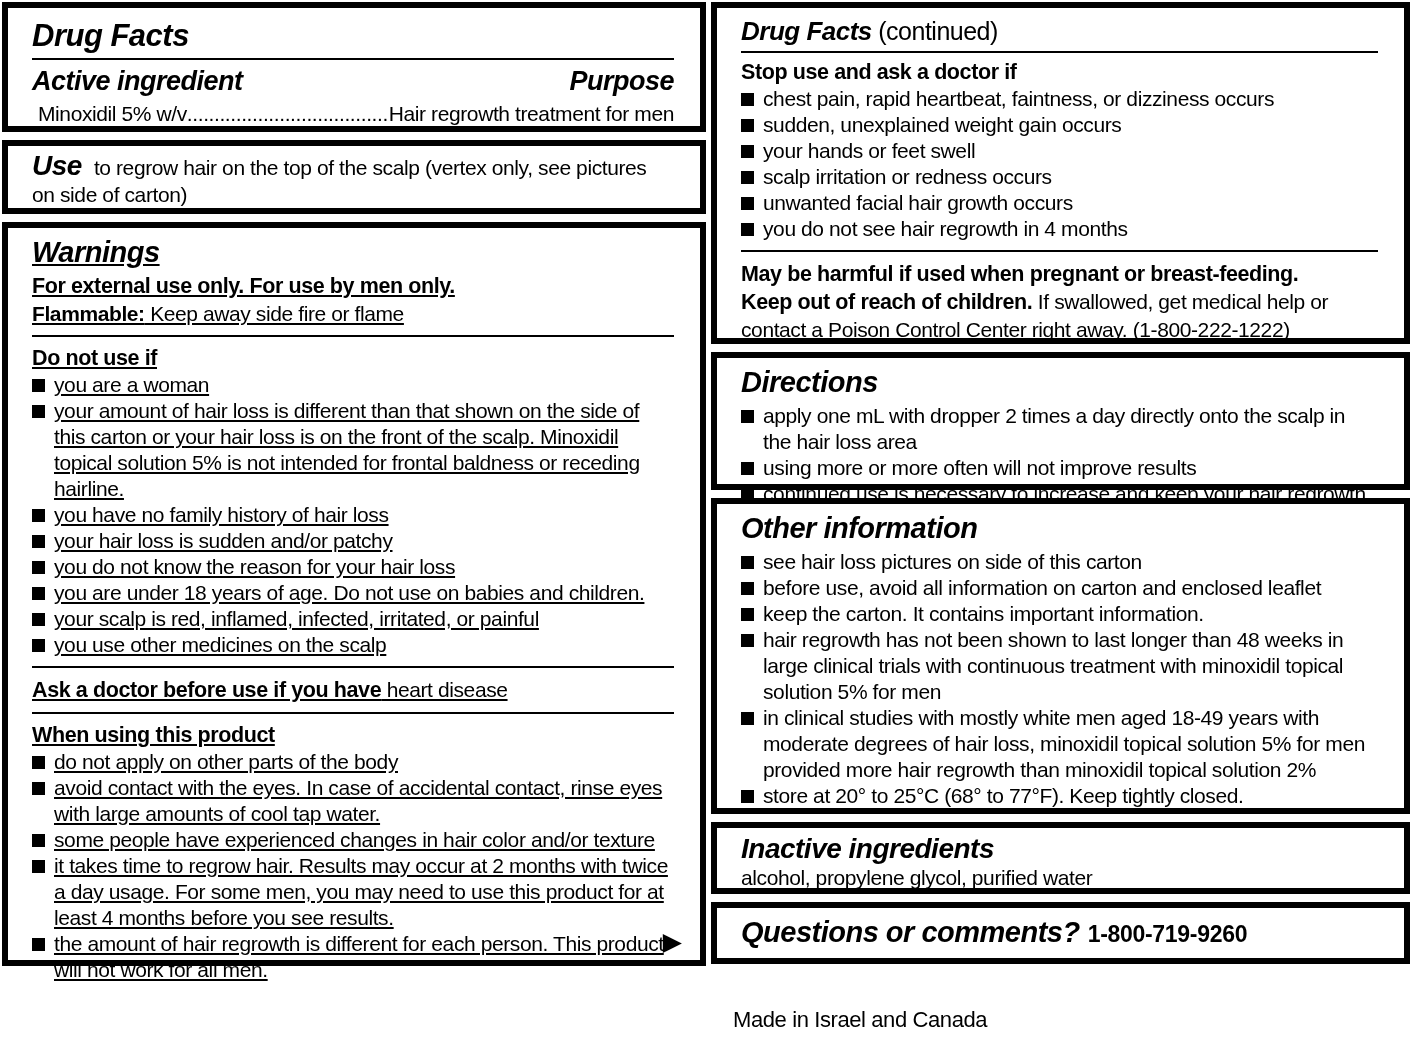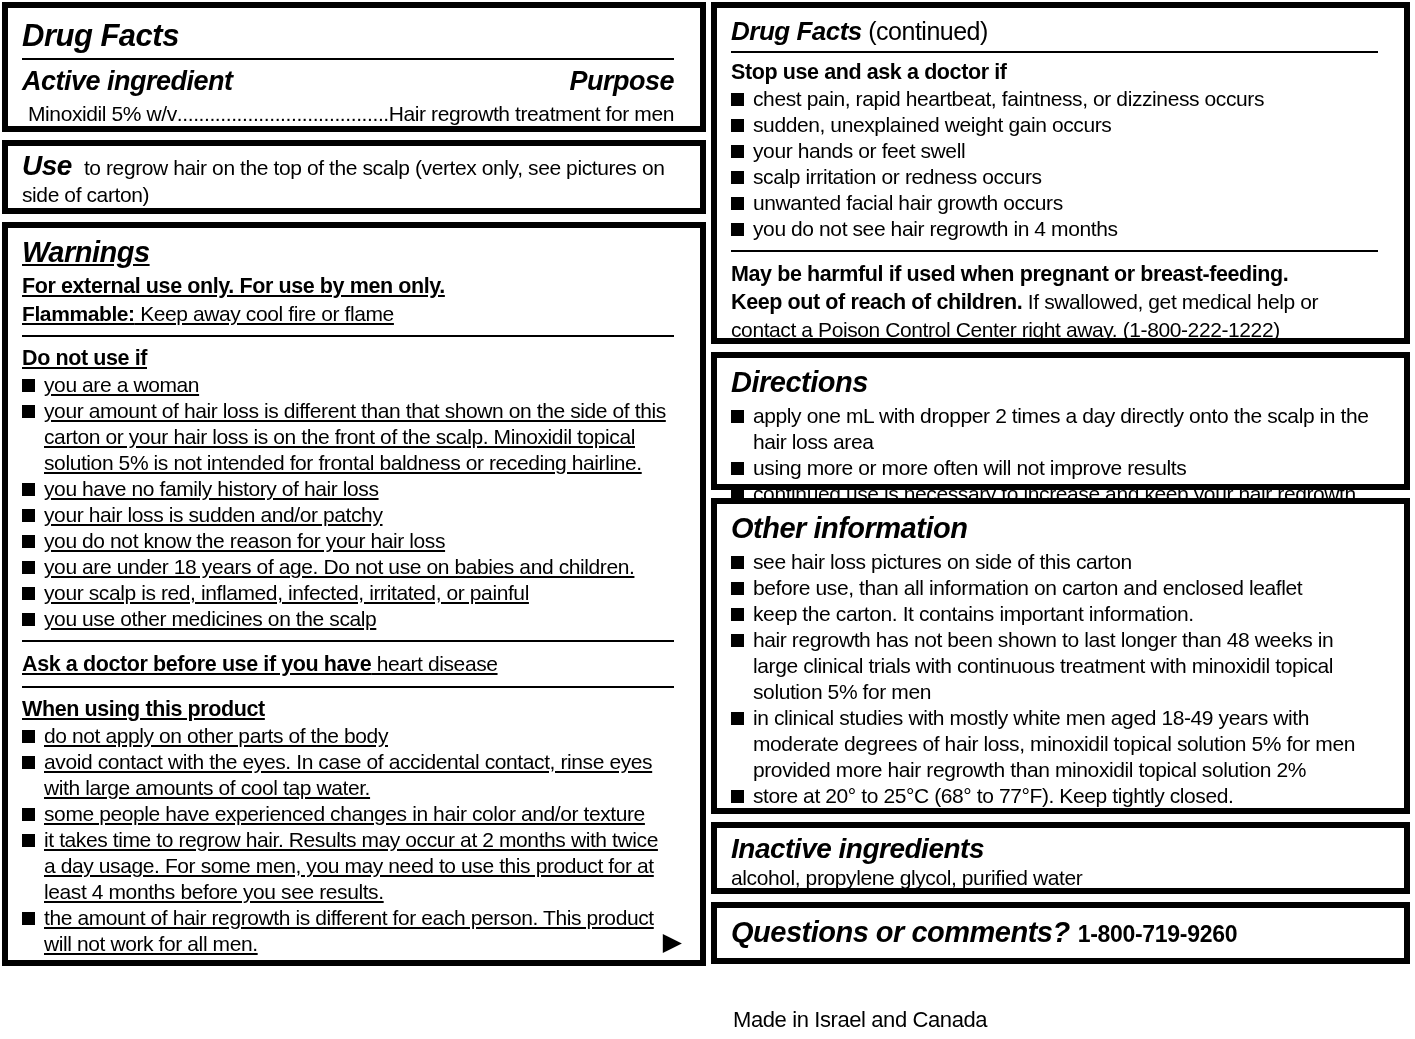--- a/index.html
+++ b/index.html
@@ -12,21 +12,21 @@
     overflow:hidden;
   }
   .cols { display:flex; gap:5px; padding:2px; }
   .col { display:flex; flex-direction:column; gap:8px; }
   .col-left  { width:704px; }
   .col-right { width:699px; }
   .box {
     box-sizing:border-box;
     border:6px solid #000;
     background:#fff;
-    padding:6px 26px 8px 14px;
+    padding:6px 26px 8px 24px;
   }
   .hr { height:2px; background:#000; margin:8px 0; }
   .hr-title { height:2px; background:#000; margin:4px 0 6px 0; }
 
   
   .facts-title { font-size:31px; font-weight:bold; font-style:italic; letter-spacing:-0.5px; padding-top:4px; }
   .facts-title-sm { font-size:26px; font-weight:bold; font-style:italic; letter-spacing:-0.5px; display:inline; }
   .title-suffix { font-size:25px; font-weight:normal; font-style:normal; letter-spacing:-0.5px; }
   .sec-title { font-size:29px; font-weight:bold; font-style:italic; letter-spacing:-0.5px; margin:2px 0 4px 0; }
   .body-txt { font-size:21px; line-height:26px; letter-spacing:-0.4px; }
@@ -90,21 +90,21 @@
       <div class="box" style="height:74px;">
         <div class="body-txt" style="line-height:27px;">
           <span class="use-label">Use</span><span>to regrow hair on the top of the scalp (vertex only, see pictures on side of carton)</span>
         </div>
       </div>
 
       <div class="box warnings-box" style="height:744px;text-decoration:underline;">
         <div class="sec-title">Warnings</div>
         <div class="subhead">For external use only. For use by men only.</div>
         <div class="body-txt" style="line-height:27px;">
-          <span class="bold">Flammable:</span><span> Keep away cool fire or flame</span>
+          <span class="bold">Flammable:</span><span> Keep away side fire or flame</span>
         </div>
         <div class="hr"></div>
         <div class="subhead">Do not use if</div>
         <div class="bullet">
             <span class="sq"></span>
             <span class="bt">you are a woman</span>
           </div>
         <div class="bullet">
             <span class="sq"></span>
             <span class="bt">your amount of hair loss is different than that shown on the side of this carton or your hair loss is on the front of the scalp. Minoxidil topical solution 5% is not intended for frontal baldness or receding hairline.</span>
@@ -219,21 +219,21 @@
       </div>
 
       <div class="box" style="height:316px;">
         <div class="sec-title">Other information</div>
         <div class="bullet">
             <span class="sq"></span>
             <span class="bt">see hair loss pictures on side of this carton</span>
           </div>
         <div class="bullet">
             <span class="sq"></span>
-            <span class="bt">before use, than all information on carton and enclosed leaflet</span>
+            <span class="bt">before use, avoid all information on carton and enclosed leaflet</span>
           </div>
         <div class="bullet">
             <span class="sq"></span>
             <span class="bt">keep the carton. It contains important information.</span>
           </div>
         <div class="bullet">
             <span class="sq"></span>
             <span class="bt">hair regrowth has not been shown to last longer than 48 weeks in large clinical trials with continuous treatment with minoxidil topical solution 5% for men</span>
           </div>
         <div class="bullet">

